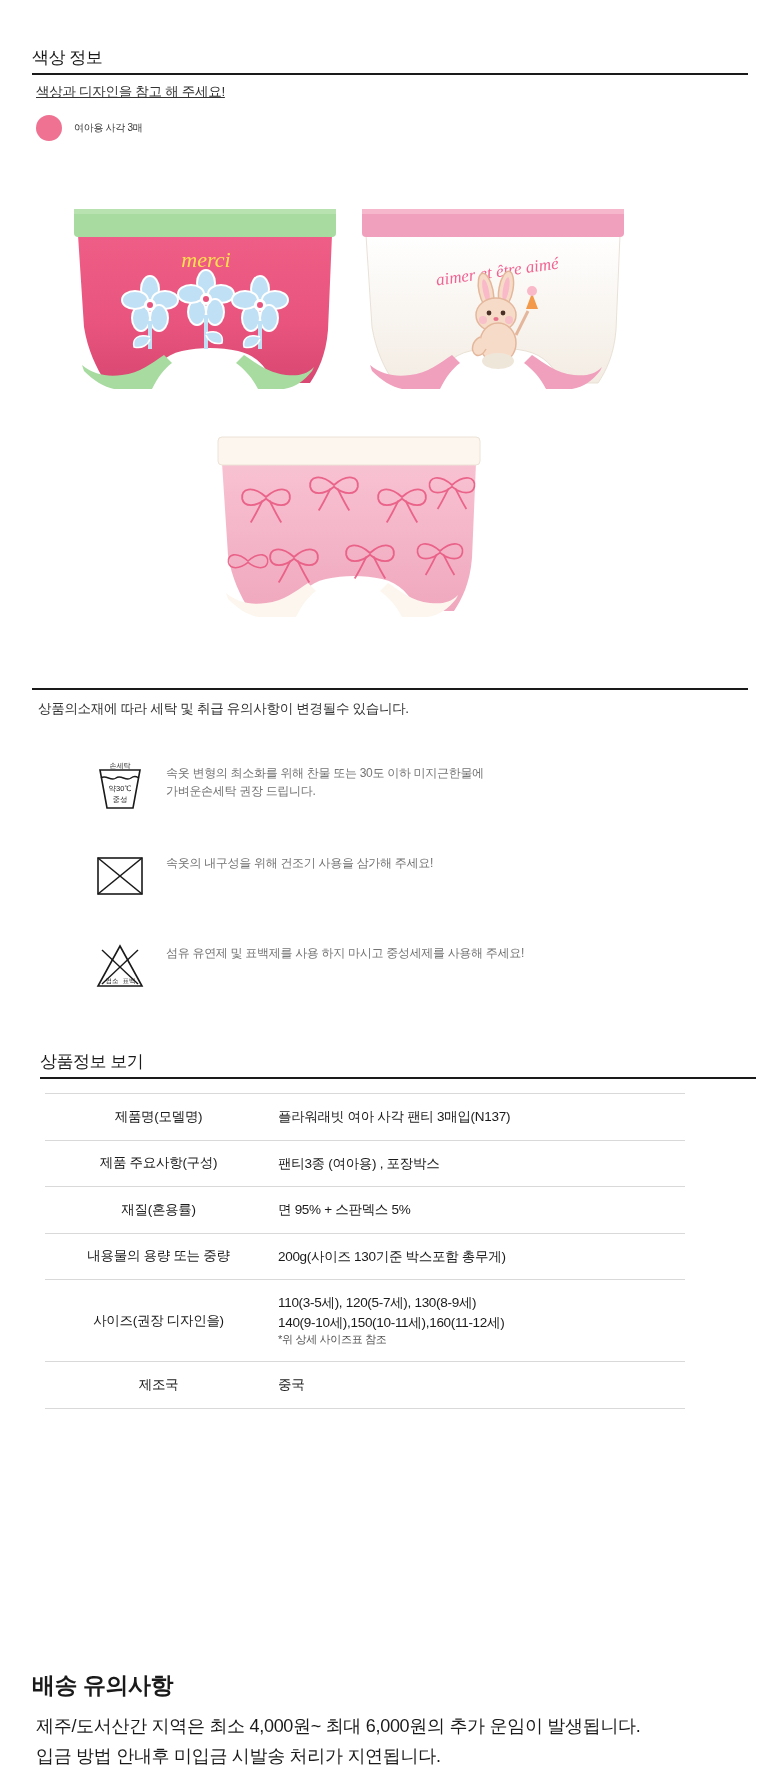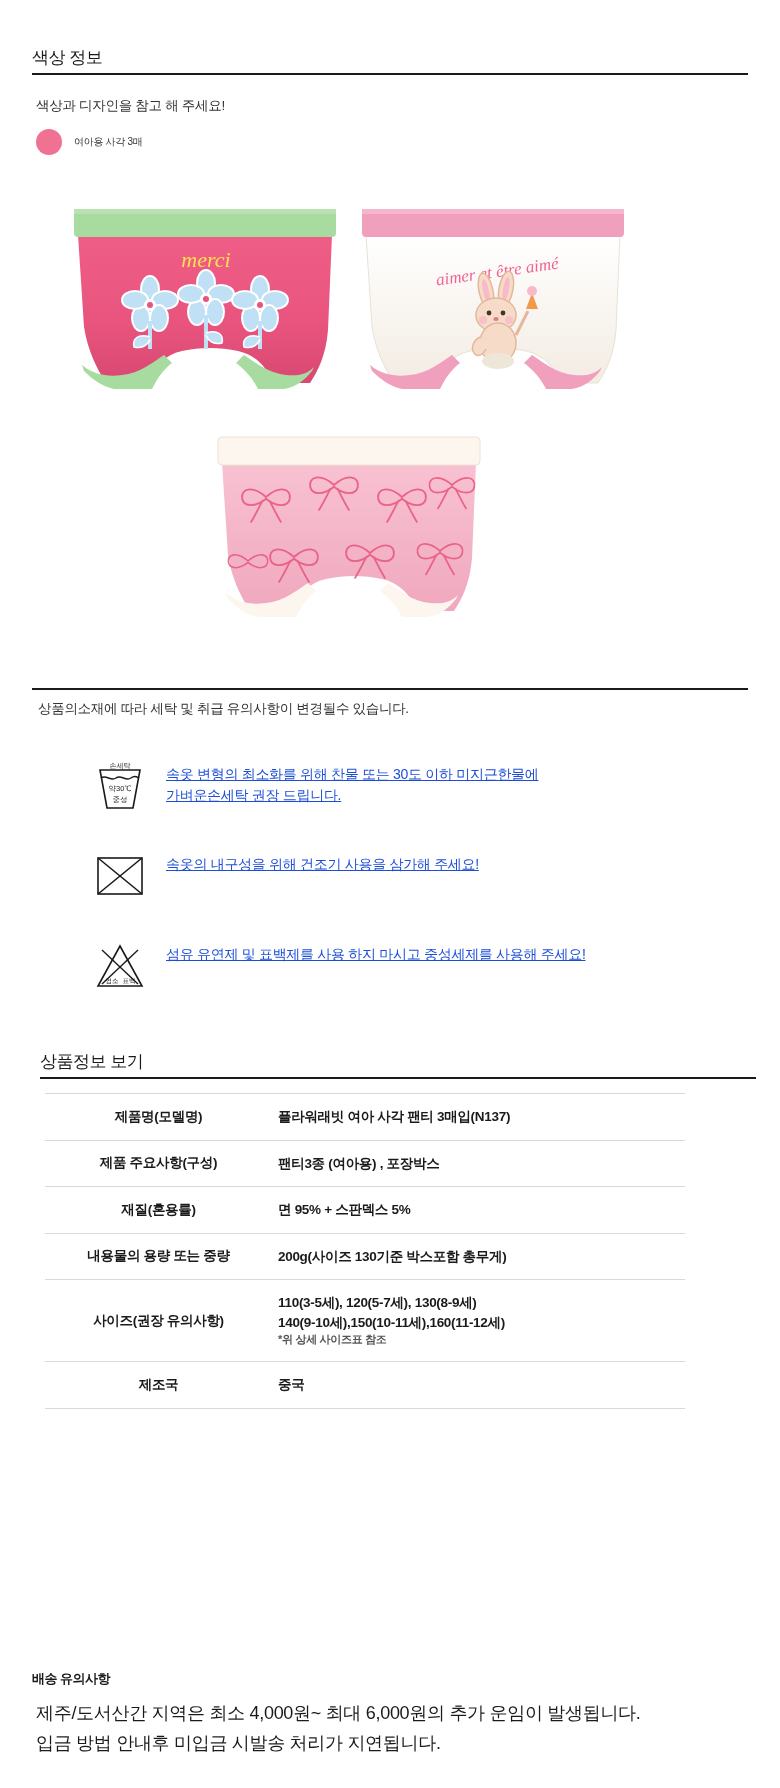--- a/index.html
+++ b/index.html
@@ -42,21 +42,21 @@
     letter-spacing: -0.3px;
   }
 
   
   #color-info {
     left: 32px;
     top: 46px;
     width: 716px;
   }
   #color-info .rule { width: 716px; }
-  #color-info .sub-text { margin-top: 22px; margin-left: 4px; }
+  #color-info .sub-text { margin-top: 8px; margin-left: 4px; text-decoration: underline; }
   .swatch-row {
     display: flex;
     align-items: center;
     margin-top: 14px;
     margin-left: 4px;
   }
   .swatch {
     width: 26px;
     height: 26px;
     border-radius: 50%;
@@ -96,26 +96,25 @@
     align-items: flex-start;
     margin-bottom: 30px;
   }
   .care-icon {
     width: 60px;
     height: 60px;
     flex: 0 0 auto;
     margin-right: 16px;
   }
   .care-text {
-    font-size: 14px;
+    font-size: 12px;
     line-height: 1.5;
-    color: #1d4ed8;
+    color: #737373;
     letter-spacing: -0.3px;
     padding-top: 8px;
-    text-decoration: underline;
   }
 
   
   #info {
     left: 40px;
     top: 1050px;
     width: 716px;
   }
   #info .rule { width: 716px; }
   table.info-table {
@@ -124,21 +123,20 @@
     width: 640px;
     margin-left: 5px;
   }
   table.info-table td {
     border-bottom: 1px solid #d9d9d9;
     font-size: 13.5px;
     color: #1a1a1a;
     letter-spacing: -0.3px;
     padding: 13px 6px;
     vertical-align: middle;
-    font-weight: bold;
   }
   table.info-table tr:first-child td { border-top: 1px solid #d9d9d9; }
   td.label-cell {
     width: 215px;
     text-align: center;
   }
   td.value-cell {
     padding-left: 20px;
     line-height: 1.45;
   }
@@ -147,21 +145,21 @@
     color: #555;
   }
 
   
   #shipping {
     left: 32px;
     top: 1670px;
     width: 716px;
   }
   #shipping .ship-title {
-    font-size: 13px;
+    font-size: 23px;
     font-weight: bold;
     letter-spacing: -0.5px;
     color: #1a1a1a;
   }
   #shipping .ship-line {
     margin-top: 12px;
     font-size: 18px;
     color: #1a1a1a;
     letter-spacing: -0.3px;
     line-height: 1.55;
@@ -398,21 +396,21 @@
         </tr>
         <tr>
           <td class="label-cell">재질(혼용률)</td>
           <td class="value-cell" style="white-space:pre-line">면 95% + 스판덱스 5%</td>
         </tr>
         <tr>
           <td class="label-cell">내용물의 용량 또는 중량</td>
           <td class="value-cell" style="white-space:pre-line">200g(사이즈 130기준 박스포함 총무게)</td>
         </tr>
         <tr>
-          <td class="label-cell">사이즈(권장 유의사항)</td>
+          <td class="label-cell">사이즈(권장 디자인을)</td>
           <td class="value-cell">
             <div style="white-space:pre-line">110(3-5세), 120(5-7세), 130(8-9세)
 140(9-10세),150(10-11세),160(11-12세)</div>
             <div class="note-small">*위 상세 사이즈표 참조</div>
           </td>
         </tr>
         <tr>
           <td class="label-cell">제조국</td>
           <td class="value-cell" style="white-space:pre-line">중국</td>
         </tr>

